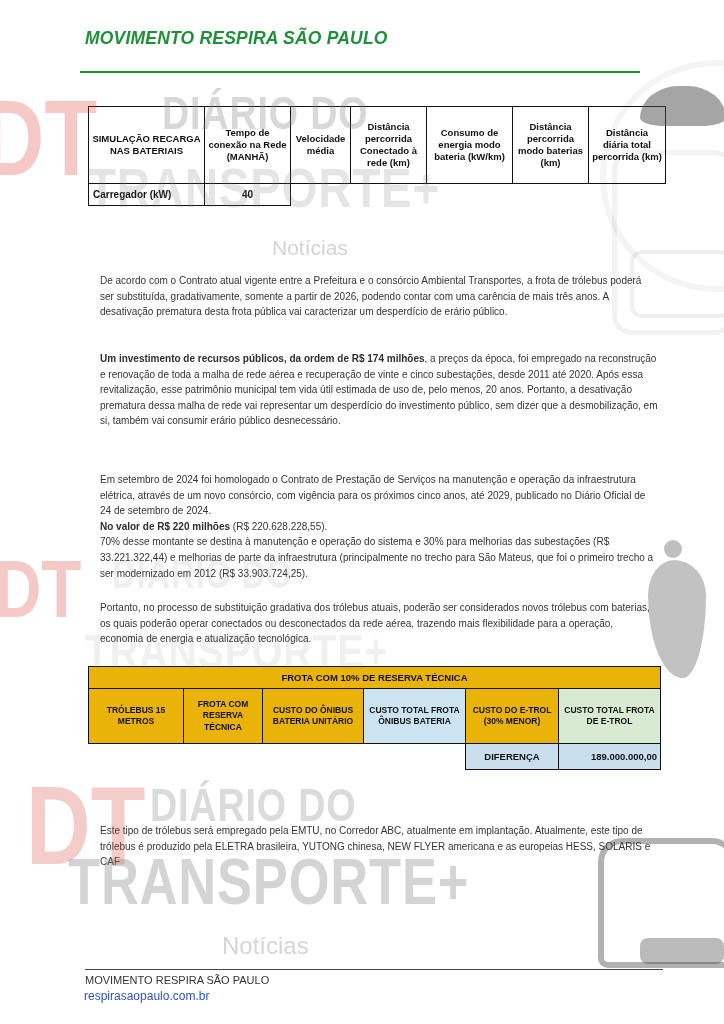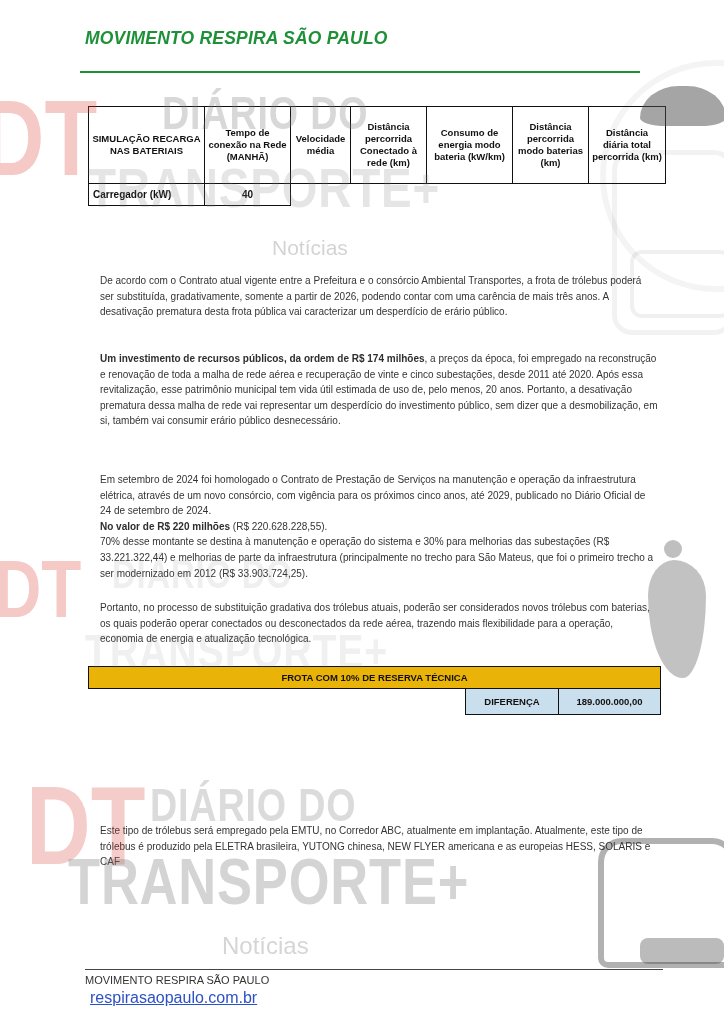--- a/index.html
+++ b/index.html
@@ -31,32 +31,32 @@
   .t2 th{font-size:8.5px;font-weight:bold;color:#111;height:52px;line-height:1.3;}
   .t2 td{font-weight:bold;height:21px;color:#111;}
   .t2 .diffrow td{height:23px;}
 
   .bg-y{background:#eab308;}
   .bg-b{background:#cce4f1;}
   .bg-g{background:#d9ead3;}
   .bg-d{background:#c9dfee;}
   .c-red{color:#ff0000;}
   .c-blue{color:#0000ee;}
-  .c-lblue{color:#6b7fe8;}
+  .c-lblue{color:#6b7fe8;text-align:right;}
 
   
   .para{position:absolute;left:100px;width:558px;font-size:10px;line-height:15.6px;color:#343434;}
   .para b{color:#2e2e2e;}
   .p1{top:263px;} .p2{top:341px;} .p3{top:462px;} .p4{top:590px;} .p5{top:813px;}
 
   
   .footer-rule{position:absolute;left:85px;top:969px;width:578px;height:1px;background:#444;}
   .footer-org{position:absolute;left:85px;top:974px;font-size:11px;color:#333;}
-  .footer-link{position:absolute;left:90px;top:989px;font-size:16px;color:#2d51c4;
-               text-decoration:underline;cursor:pointer;}
+  .footer-link{position:absolute;left:84px;top:989px;font-size:12px;color:#2d51c4;
+               cursor:pointer;}
 
   
   .wm{position:absolute;inset:0;pointer-events:none;z-index:40;}
   .wm > div{position:absolute;white-space:nowrap;}
   .wm-txt{font-weight:bold;transform:scaleX(.82);transform-origin:left top;letter-spacing:1px;}
   .dt-top{left:-18px;top:84px;font-size:108px;font-weight:900;color:rgba(214,62,50,.28);
           transform:scaleX(.8);transform-origin:left top;line-height:1;}
   .diario-top{left:162px;top:90px;font-size:46px;color:rgba(125,125,125,.30);line-height:1;}
   .transporte-top{left:88px;top:160px;font-size:56px;color:rgba(125,125,125,.20);line-height:1;}
   .noticias-top{left:272px;top:236px;font-size:21px;color:rgba(175,175,175,.55);font-style:normal;}
@@ -164,20 +164,28 @@
         <col style="width:79px">
         <col style="width:101px">
       <col style="width:102px">
         <col style="width:93px">
         <col style="width:102px">
     </colgroup>
     <tbody>
         <tr>
       <td class="ttl bg-y" colspan="6">FROTA COM 10% DE RESERVA TÉCNICA</td>
     </tr>
+    <tr>
+      <th class="bg-y">TRÓLEBUS 15 METROS</th>
+      <th class="bg-y">FROTA COM RESERVA TÉCNICA</th>
+      <th class="bg-y">CUSTO DO ÔNIBUS BATERIA UNITÁRIO</th>
+      <th class="bg-b">CUSTO TOTAL FROTA ÔNIBUS BATERIA</th>
+      <th class="bg-y">CUSTO DO E-TROL (30% MENOR)</th>
+      <th class="bg-g">CUSTO TOTAL FROTA DE E-TROL</th>
+    </tr>
     <tr class="diffrow">
       <td class="no-cell" colspan="4"></td>
       <td class="bg-d">DIFERENÇA</td>
       <td class="bg-d c-lblue">189.000.000,00</td>
     </tr>
   </tbody>
     </table>
 
   <p class="para p5">Este tipo de trólebus será empregado pela EMTU, no Corredor ABC, atualmente em implantação. Atualmente, este tipo de trólebus é produzido pela ELETRA brasileira, YUTONG chinesa, NEW FLYER americana e as europeias HESS, SOLARIS e CAF</p>
 

